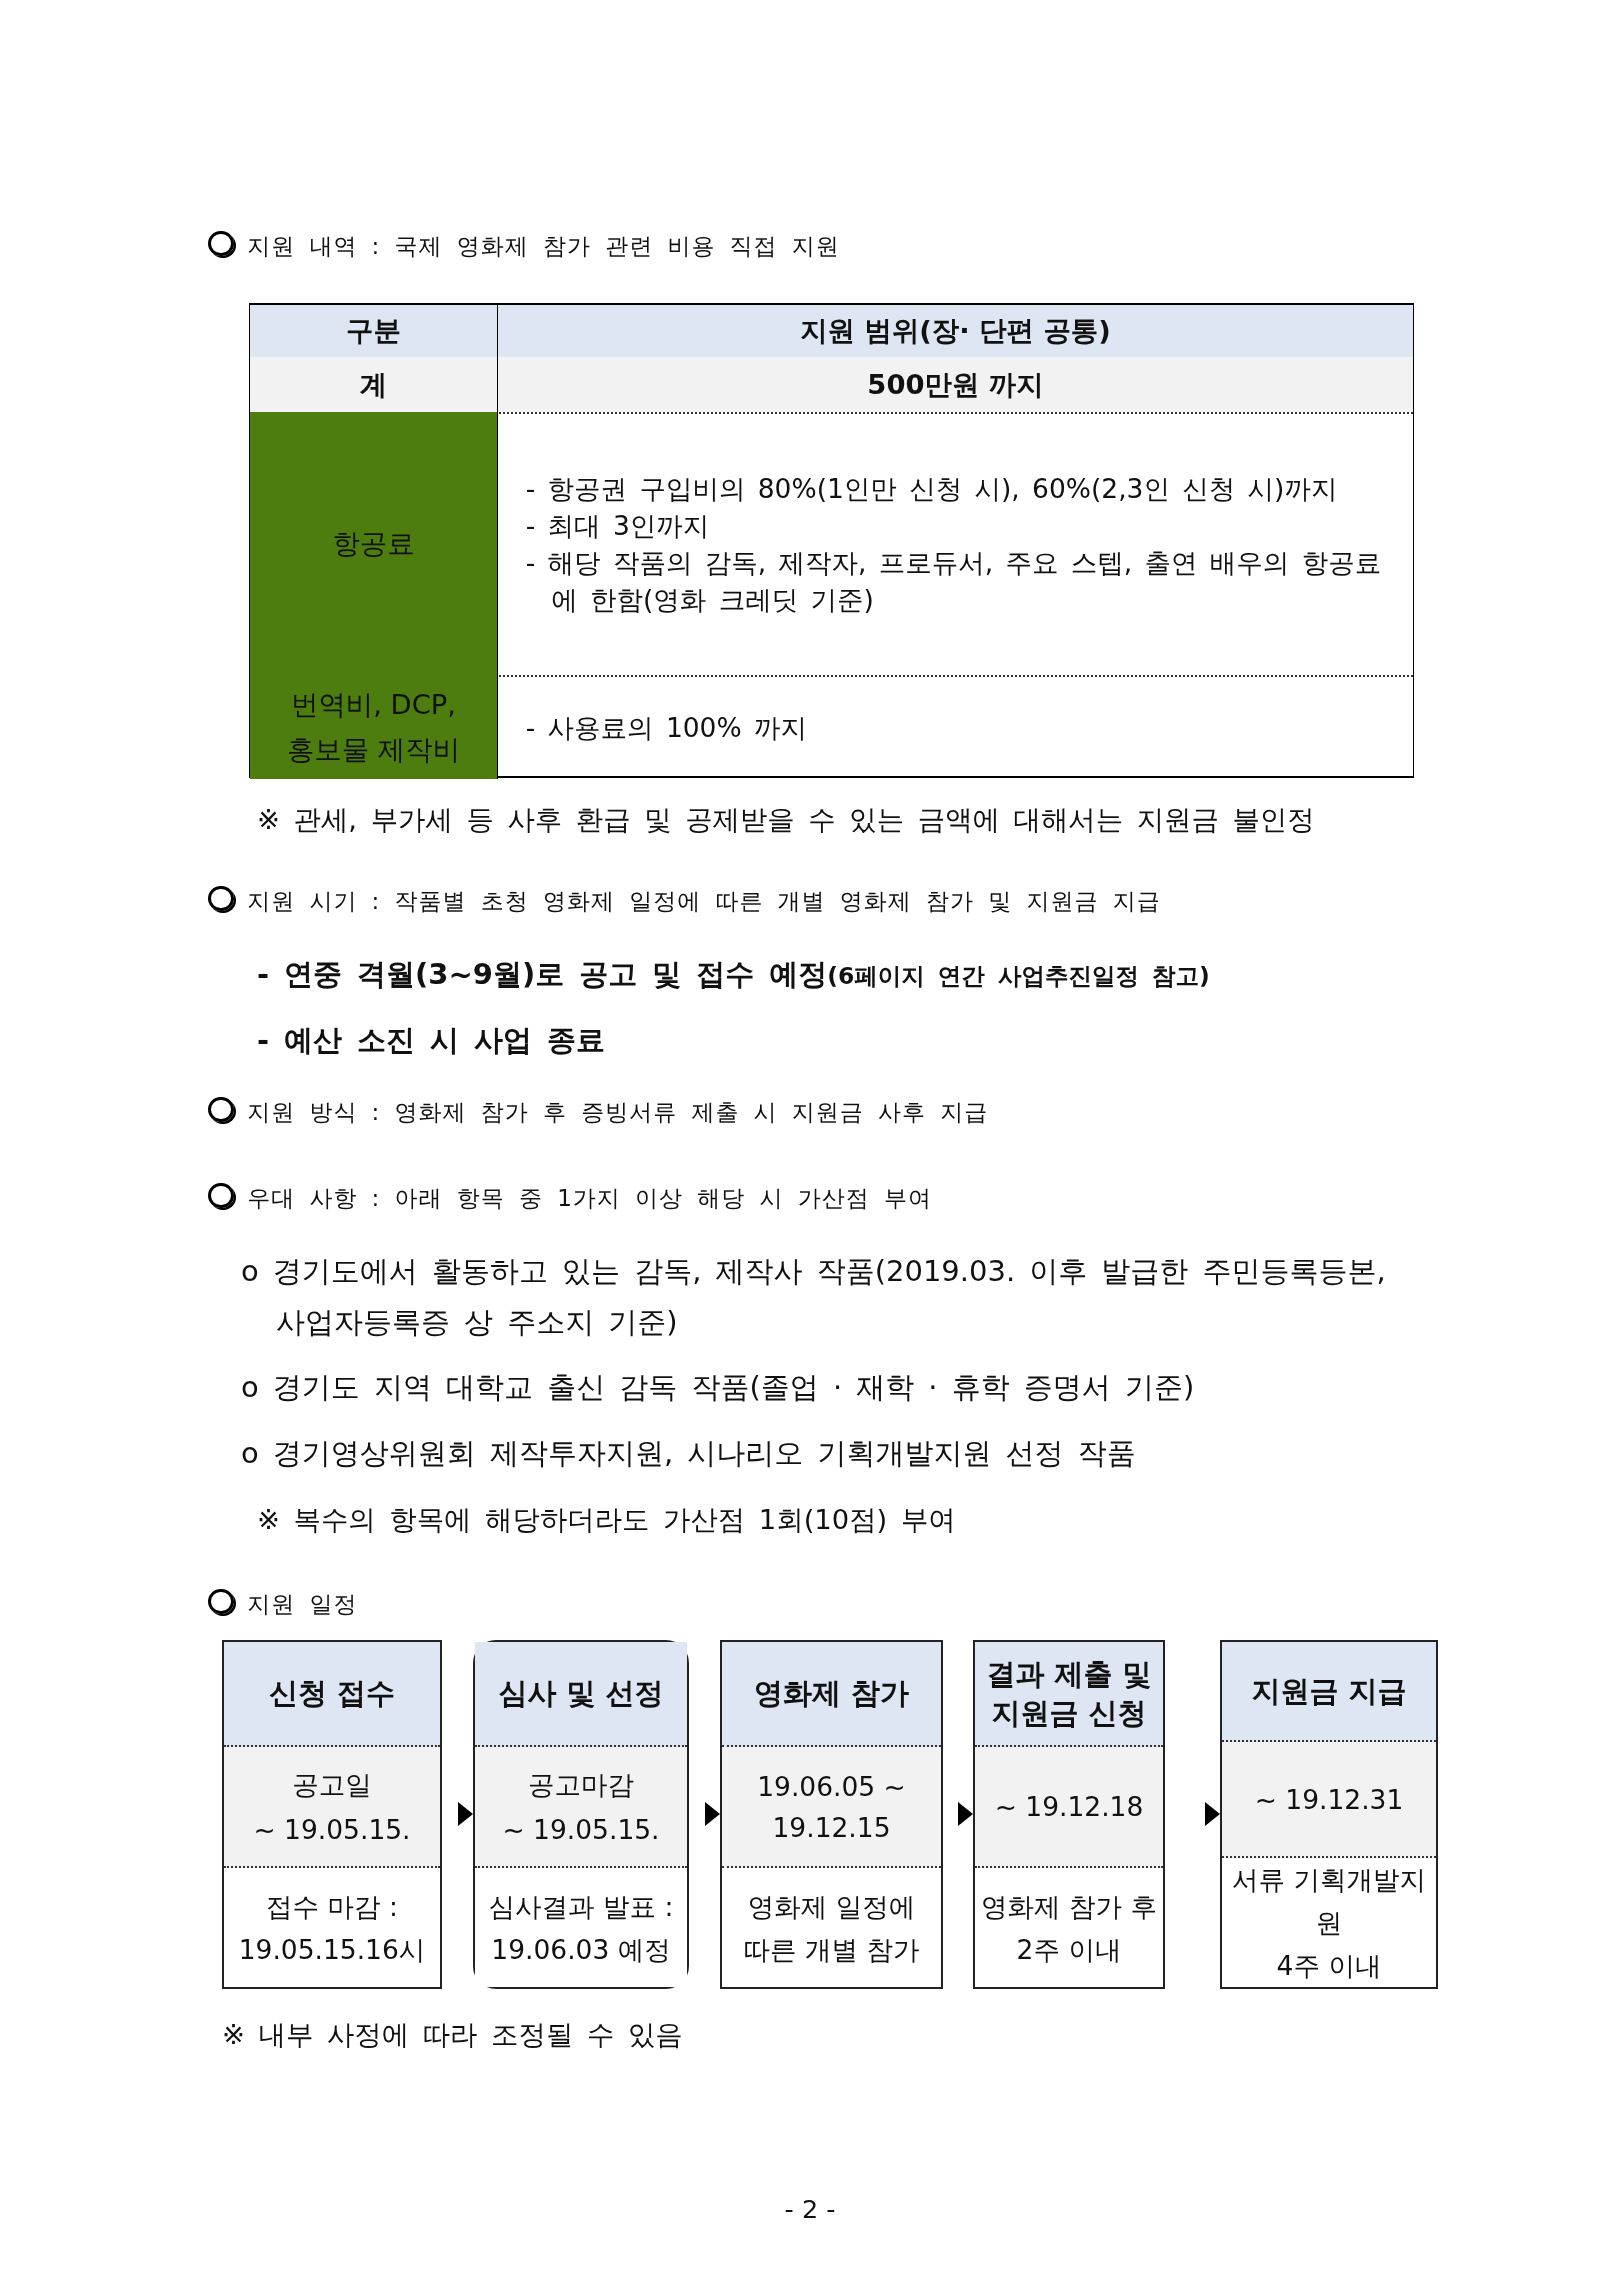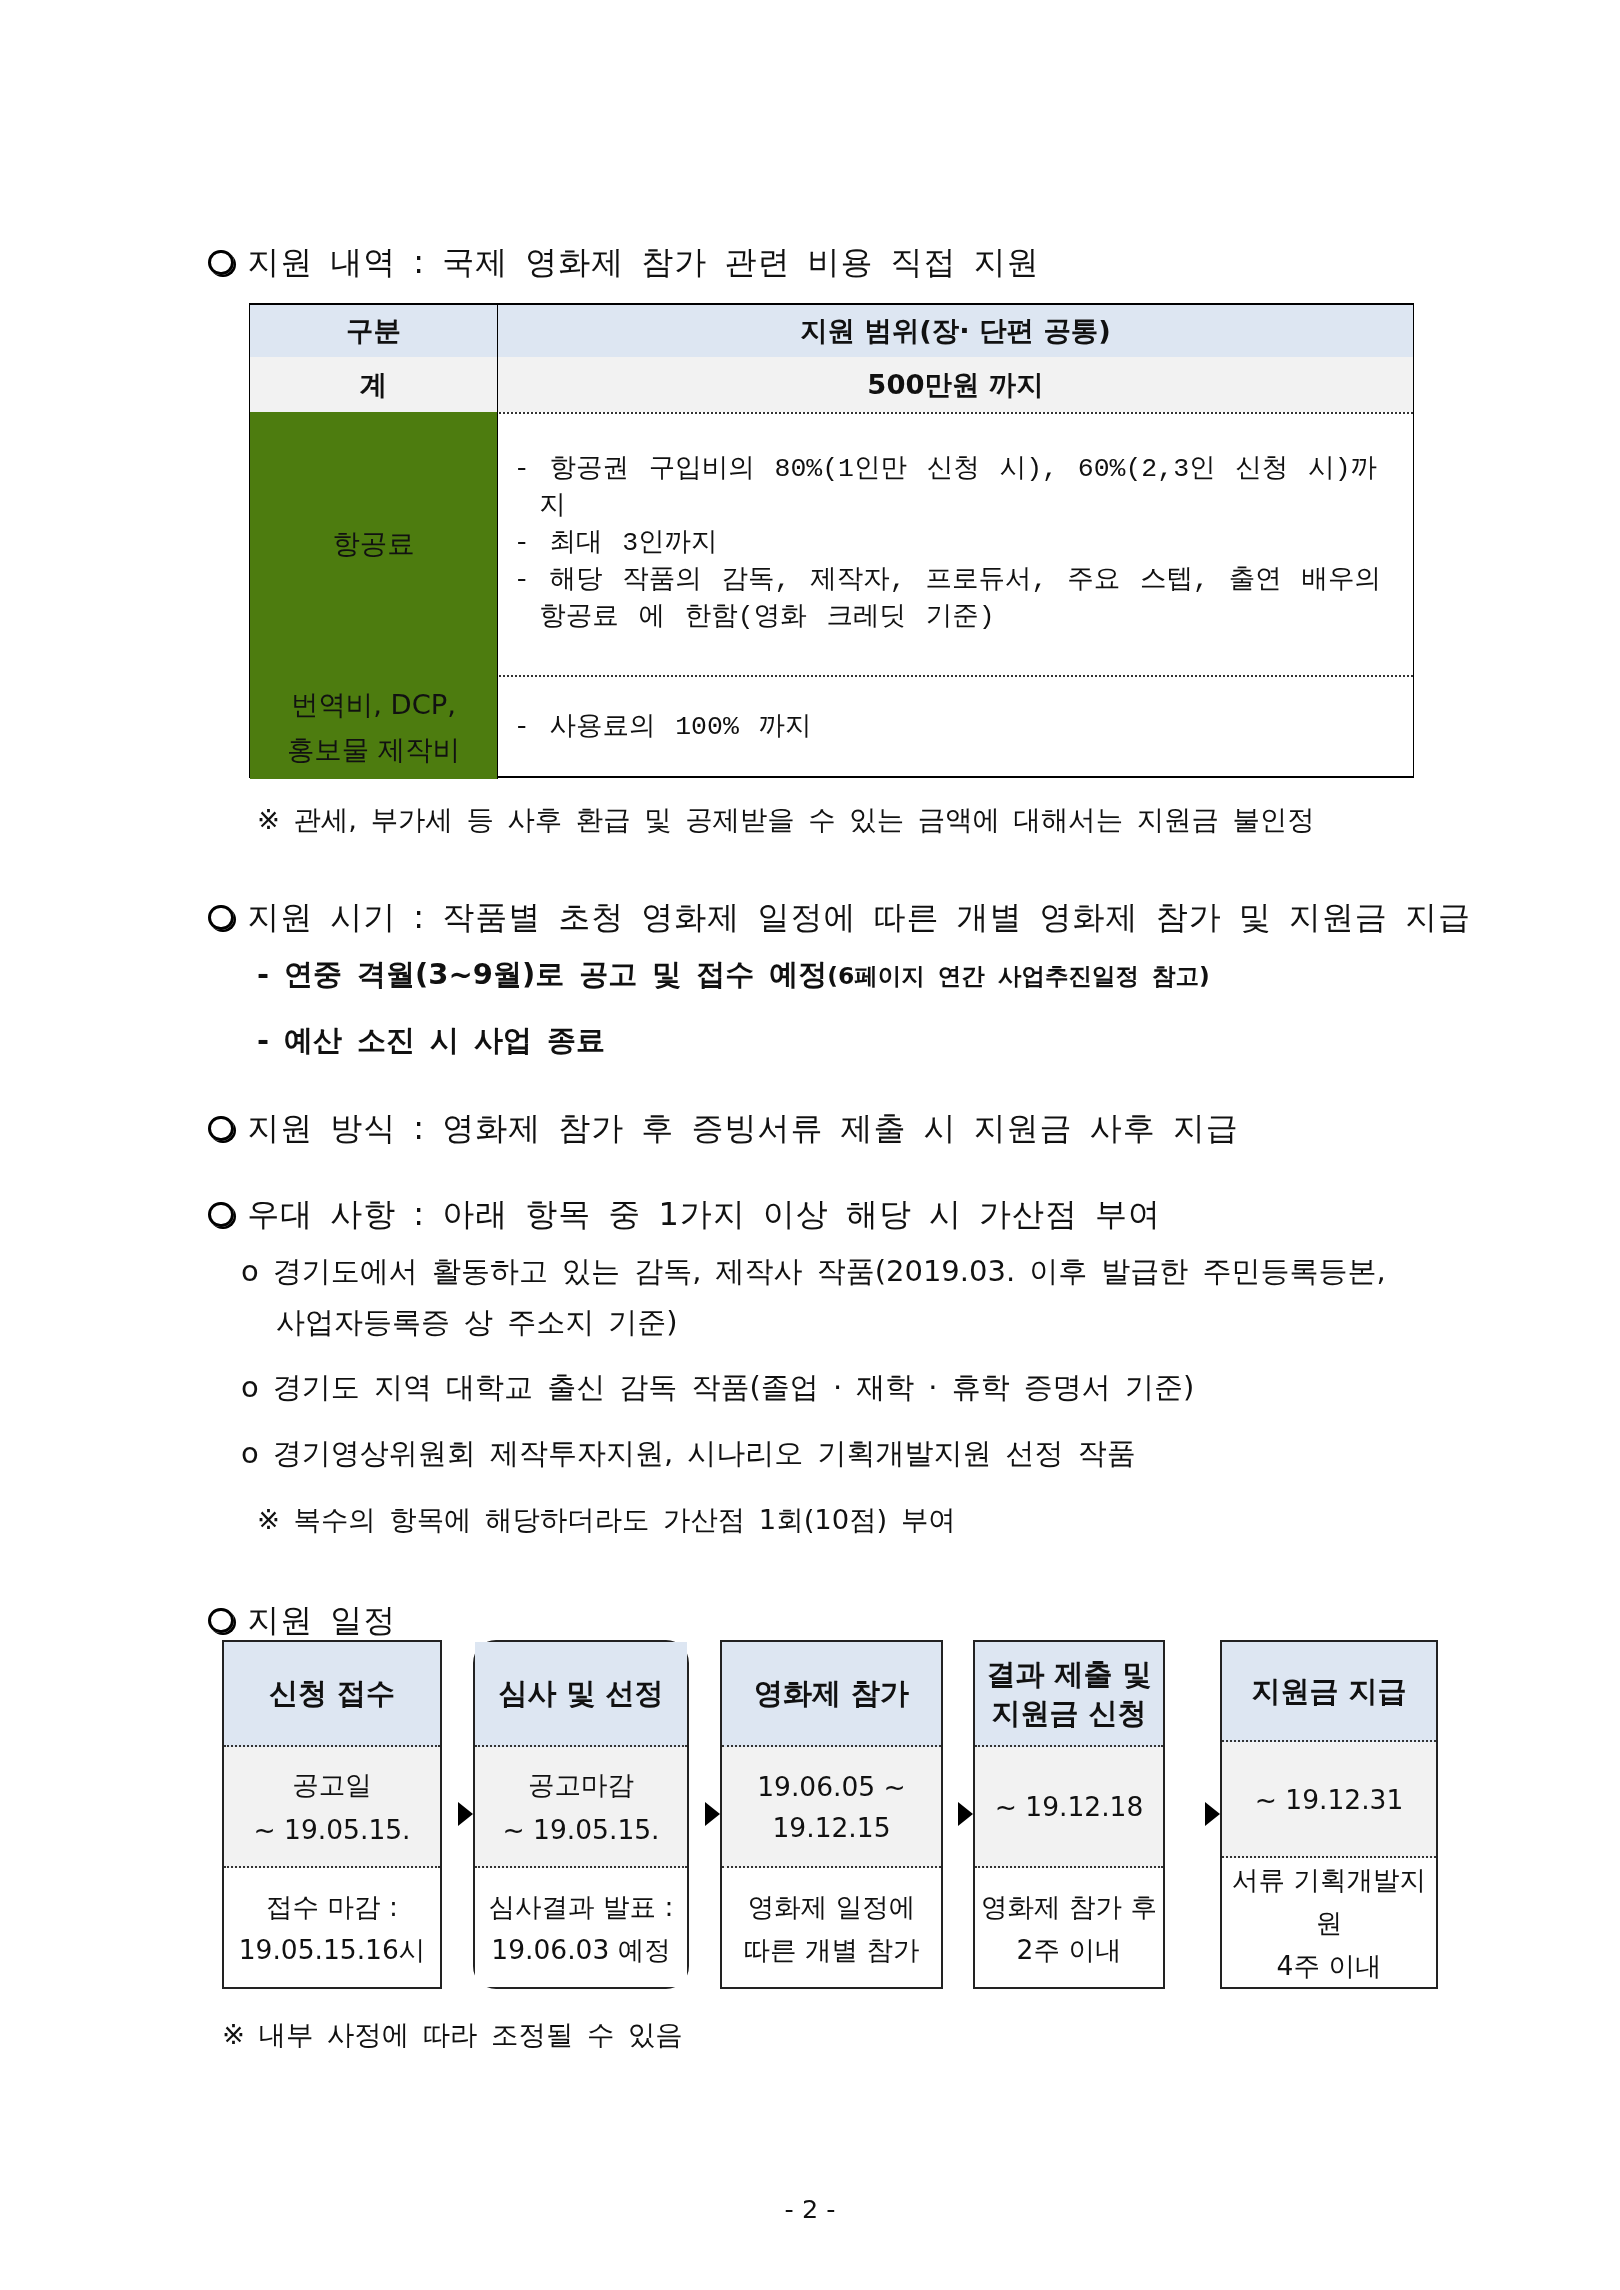--- a/index.html
+++ b/index.html
@@ -3,23 +3,22 @@
 <meta charset="utf-8">
 <style>
   html, body { margin: 0; padding: 0; background: #ffffff; }
   body {
     width: 1620px; height: 2291px; position: relative; overflow: hidden;
     font-family: "DejaVu Sans", "Liberation Sans", sans-serif;
     color: #111;
   }
   .abs { position: absolute; }
   .heading {
-    font-size: 32px; line-height: 39px; white-space: nowrap; letter-spacing: 1px;
+    font-size: 23px; line-height: 39px; white-space: nowrap; letter-spacing: 1px;
     word-spacing: 5.9px;
-    margin-top: 16px;
   }
   .bullet {
     display: inline-block; width: 25.5px; height: 25.5px; border: 3.9px solid #000;
     border-radius: 50%; box-sizing: border-box; vertical-align: -2px; margin-right: 13.7px;
     box-shadow: 2px 2px 0 #000;
   }
   .sub { font-size: 29px; line-height: 39px; white-space: nowrap; word-spacing: 4.9px; }
   .sub-bold { font-weight: bold; font-size: 29px; }
   .sub-small { font-weight: bold; font-size: 23.5px; }
   .note { font-size: 27.4px; line-height: 35px; white-space: nowrap; word-spacing: 4.9px; }
@@ -37,21 +36,21 @@
     background: #4d7c0f; font-size: 27.4px;
   }
   .tbl-col2 {
     flex: 1; display: flex; align-items: center; box-sizing: border-box;
     font-size: 27.4px;
   }
   .hdr .tbl-col1, .hdr .tbl-col2 { background: #dde6f2; font-weight: bold; justify-content: center; }
   .total .tbl-col1, .total .tbl-col2 { background: #f2f2f2; font-weight: bold; justify-content: center; }
   .dash-bottom { border-bottom: 2px dotted #333; }
   .solid-bottom { border-bottom: 2px solid #8b5cf6; }
-  .bullet-list { list-style: none; margin: 0; padding: 0 0 0 15.7px; font-family: Liberation Mono, monospace; }
+  .bullet-list { list-style: none; margin: 12px; padding: 0 0 0 15.7px; }
   .bullet-list li { line-height: 37px; font-size: 26.5px; padding-left: 25.5px; text-indent: -25.5px; word-spacing: 3.9px; }
   .bullet-list li::before { content: "- "; }
 
   
   .sbox {
     position: absolute; top: 1640px; height: 349px; border: 2px solid #222;
     box-sizing: border-box; display: flex; flex-direction: column;
   }
   .sbox .s-top {
     height: 103px; background: #dde6f2; display: flex; align-items: center; justify-content: center;

